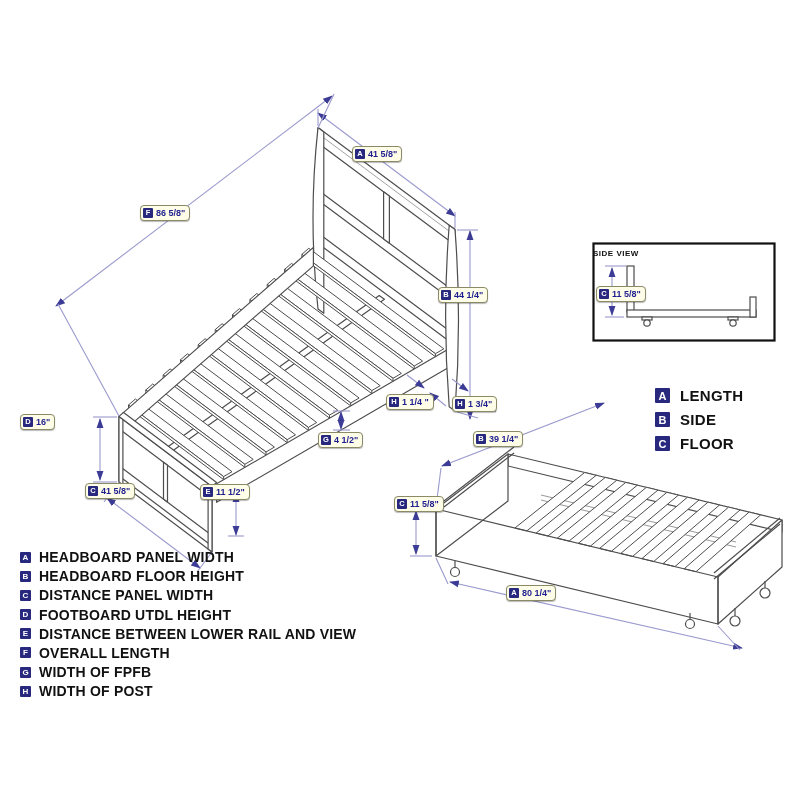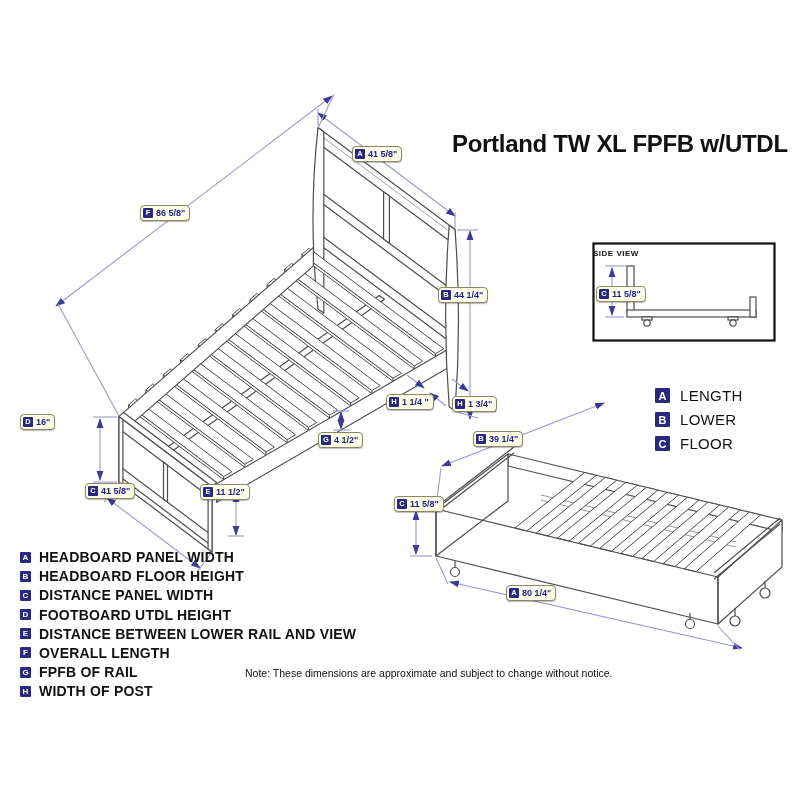--- a/index.html
+++ b/index.html
@@ -17,21 +17,21 @@
        white-space:nowrap;}
   .dbadge{display:inline-flex;align-items:center;justify-content:center;
           width:10px;height:10px;background:#28287E;color:#fff;font-size:7.5px;
           font-weight:bold;border-radius:1px;line-height:1;}
   .dval{font-size:9px;font-weight:bold;color:#1E1E8F;line-height:1;}
   .legend-abc{left:655px;top:387px;}
   .legend-abc .lrow{display:flex;align-items:center;gap:10px;margin-bottom:7px;}
   .legend-abc .lbadge{display:inline-flex;align-items:center;justify-content:center;
         width:15px;height:15px;background:#28287E;color:#fff;font-size:11px;
         font-weight:bold;border-radius:1px;}
-  .legend-abc .llabel{font-size:15px;font-weight:normal;color:#111;letter-spacing:0.3px;}
+  .legend-abc .llabel{font-size:15px;font-weight:bold;color:#111;letter-spacing:0.3px;}
   .legend-main{left:20px;top:549px;}
   .legend-main .lrow{display:flex;align-items:center;gap:8px;margin-bottom:3.2px;}
   .legend-main .lbadge{display:inline-flex;align-items:center;justify-content:center;
         width:11px;height:11px;background:#28287E;color:#fff;font-size:8px;
         font-weight:bold;border-radius:1px;flex:0 0 auto;}
   .legend-main .llabel{font-size:14px;font-weight:bold;color:#111;
         letter-spacing:0.2px;white-space:nowrap;}
   #note{left:245px;top:667px;font-size:10.5px;color:#111;white-space:nowrap;}
 </style>
 </head>
@@ -204,21 +204,20 @@
       <circle cx="733" cy="323" r="3.2"></circle>
     </g>
     <g stroke="#9A9ACE" stroke-width="1.1" fill="none">
       <line x1="612" y1="268" x2="612" y2="315" marker-start="url(#ar)" marker-end="url(#ar)"></line>
       <line x1="605" y1="266" x2="626" y2="266"></line>
       <line x1="605" y1="317" x2="624" y2="317"></line>
     </g>
   </g>
 </svg>
 
-<div class="txt" id="page-title">Portland TW XL FPFB w/UTDL</div>
 
 <div class="txt" id="sv-title">SIDE VIEW</div>
 
 <div class="dim" style="left:352px;top:146px">
   <span class="dbadge">A</span>
   <span class="dval">41 5/8"</span>
 </div>
 <div class="dim" style="left:140px;top:205px">
   <span class="dbadge">F</span>
   <span class="dval">86 5/8"</span>
@@ -270,21 +269,21 @@
   <span class="dval">11 5/8"</span>
 </div>
 
 <div class="txt legend-abc">
   <div class="lrow">
     <span class="lbadge">A</span>
     <span class="llabel">LENGTH</span>
   </div>
   <div class="lrow">
     <span class="lbadge">B</span>
-    <span class="llabel">LOWER</span>
+    <span class="llabel">SIDE</span>
   </div>
   <div class="lrow">
     <span class="lbadge">C</span>
     <span class="llabel">FLOOR</span>
   </div>
 </div>
 
 <div class="txt legend-main">
   <div class="lrow">
     <span class="lbadge">A</span>
@@ -305,23 +304,22 @@
   <div class="lrow">
     <span class="lbadge">E</span>
     <span class="llabel">DISTANCE BETWEEN LOWER RAIL AND VIEW</span>
   </div>
   <div class="lrow">
     <span class="lbadge">F</span>
     <span class="llabel">OVERALL LENGTH</span>
   </div>
   <div class="lrow">
     <span class="lbadge">G</span>
-    <span class="llabel">FPFB OF RAIL</span>
+    <span class="llabel">WIDTH OF FPFB</span>
   </div>
   <div class="lrow">
     <span class="lbadge">H</span>
     <span class="llabel">WIDTH OF POST</span>
   </div>
 </div>
 
-<div class="txt" id="note">Note:  These dimensions are approximate and subject to change without notice.</div>
 
 </div>
 
 </body></html>

